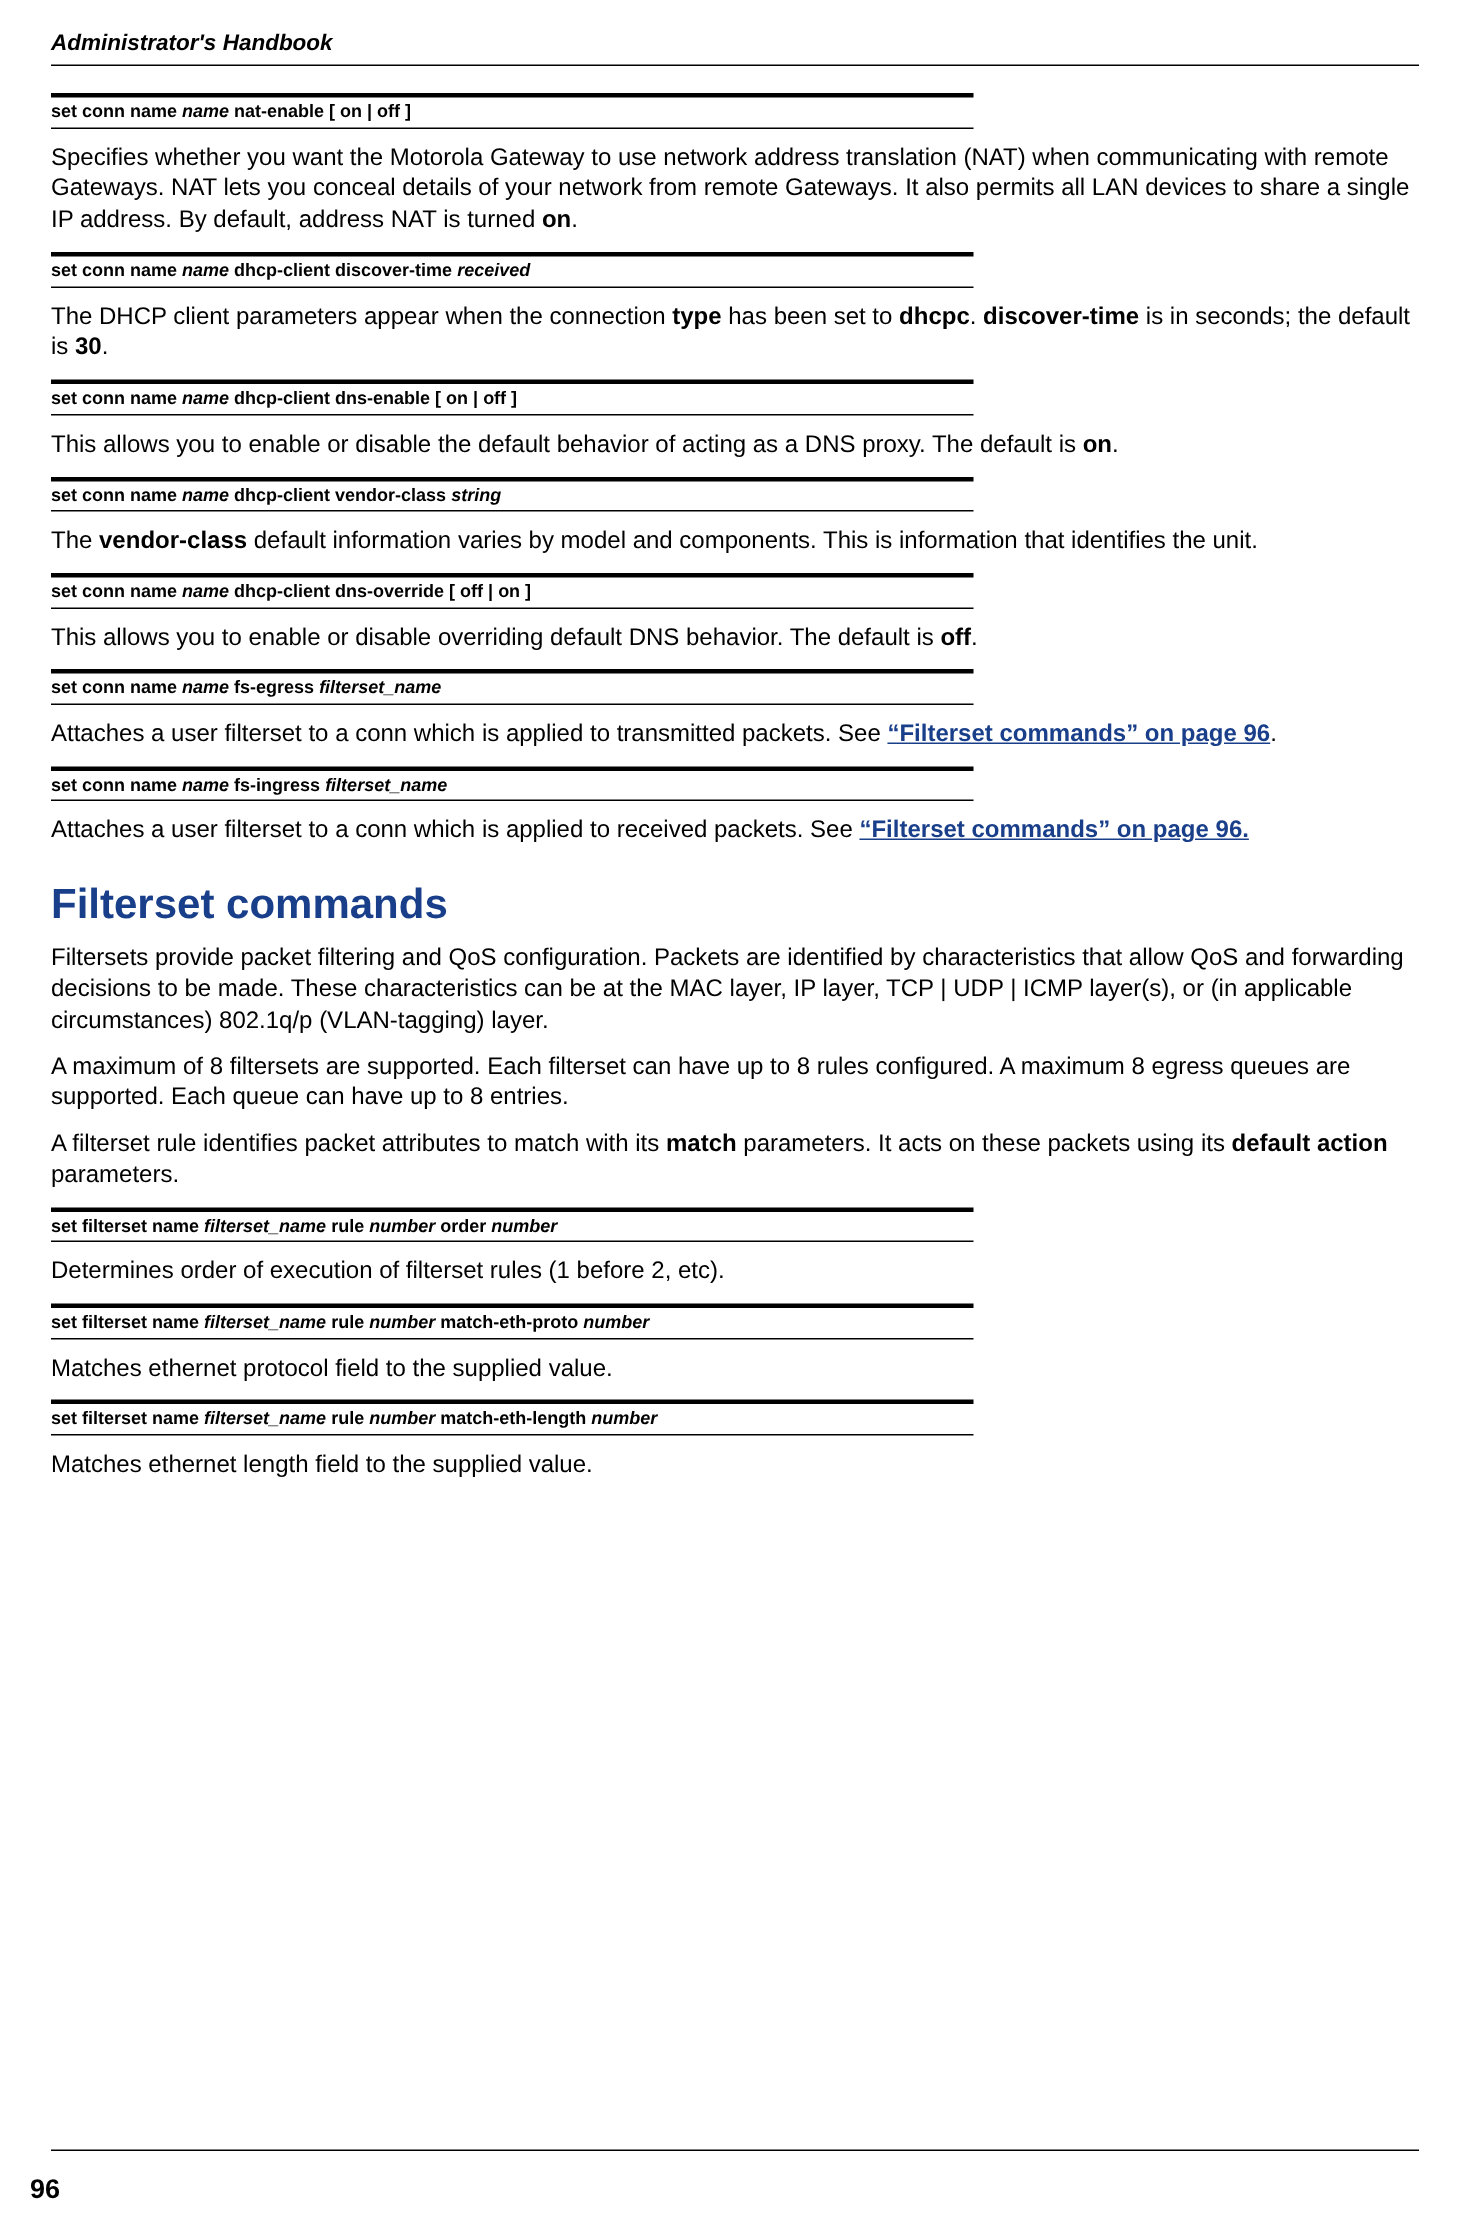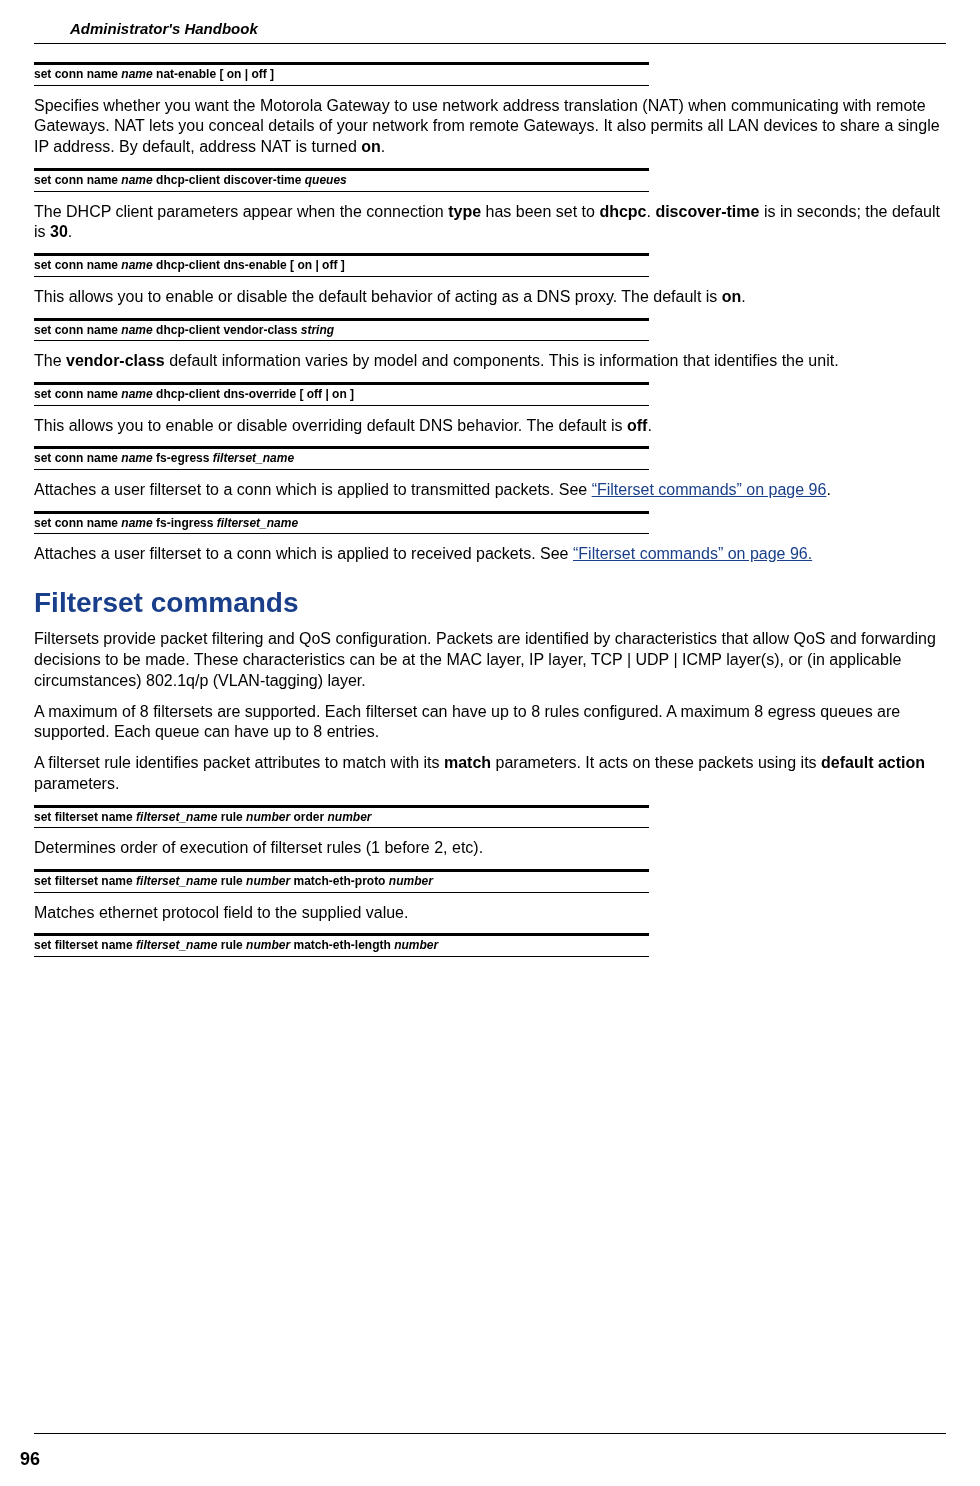--- a/index.html
+++ b/index.html
@@ -15,21 +15,20 @@
     box-sizing: border-box;
     width: 980px;
     min-height: 1486px;
     position: relative;
   }
   .running-header {
     font-style: italic;
     font-weight: bold;
     font-size: 15px;
     margin-bottom: 6px;
-    margin-left: 36px;
   }
   .header-rule {
     border: none;
     border-top: 1px solid #000;
     margin: 0 0 18px 0;
   }
   .cmd-rule {
     border: none;
     border-top: 3px solid #000;
     width: 615px;
@@ -57,20 +56,21 @@
   }
   .section-title {
     color: #1a3f8a;
     font-weight: bold;
     font-size: 28px;
     margin: 22px 0 2px 0;
   }
   a.ref-link {
     color: #1a3f8a;
     text-decoration: underline;
+    font-weight: bold;
   }
   .page-number {
     position: absolute;
     bottom: 16px;
     left: 20px;
     font-weight: bold;
     font-size: 18px;
   }
   .footer-rule {
     position: absolute;
@@ -91,21 +91,21 @@
 
   <div id="conn-commands">
       <div>
         <hr class="cmd-rule">
         <div class="cmd-heading">set conn name <span class="italic">name</span> nat-enable [ on | off ]</div>
         <hr class="sub-rule">
         <div class="body-text">Specifies whether you want the Motorola Gateway to use network address translation (NAT) when communicating with remote Gateways. NAT lets you conceal details of your network from remote Gateways. It also permits all LAN devices to share a single IP address. By default, address NAT is turned <b>on</b>.</div>
       </div>
       <div>
         <hr class="cmd-rule">
-        <div class="cmd-heading">set conn name <span class="italic">name</span> dhcp-client discover-time <span class="italic">queues</span></div>
+        <div class="cmd-heading">set conn name <span class="italic">name</span> dhcp-client discover-time <span class="italic">received</span></div>
         <hr class="sub-rule">
         <div class="body-text">The DHCP client parameters appear when the connection <b>type</b> has been set to <b>dhcpc</b>. <b>discover-time</b> is in seconds; the default is <b>30</b>.</div>
       </div>
       <div>
         <hr class="cmd-rule">
         <div class="cmd-heading">set conn name <span class="italic">name</span> dhcp-client dns-enable [ on | off ]</div>
         <hr class="sub-rule">
         <div class="body-text">This allows you to enable or disable the default behavior of acting as a DNS proxy. The default is <b>on</b>.</div>
       </div>
       <div>
@@ -150,18 +150,19 @@
       <div>
         <hr class="cmd-rule">
         <div class="cmd-heading">set filterset name <span class="italic">filterset_name</span> rule <span class="italic">number</span> match-eth-proto  <span class="italic">number</span></div>
         <hr class="sub-rule">
         <div class="body-text">Matches ethernet protocol field to the supplied value.</div>
       </div>
       <div>
         <hr class="cmd-rule">
         <div class="cmd-heading">set filterset name <span class="italic">filterset_name</span> rule <span class="italic">number</span> match-eth-length  <span class="italic">number</span></div>
         <hr class="sub-rule">
+        <div class="body-text">Matches ethernet length field to the supplied value.</div>
       </div>
     </div>
 
   <hr class="footer-rule">
   <div class="page-number">96</div>
 </div>
 
 </body></html>

